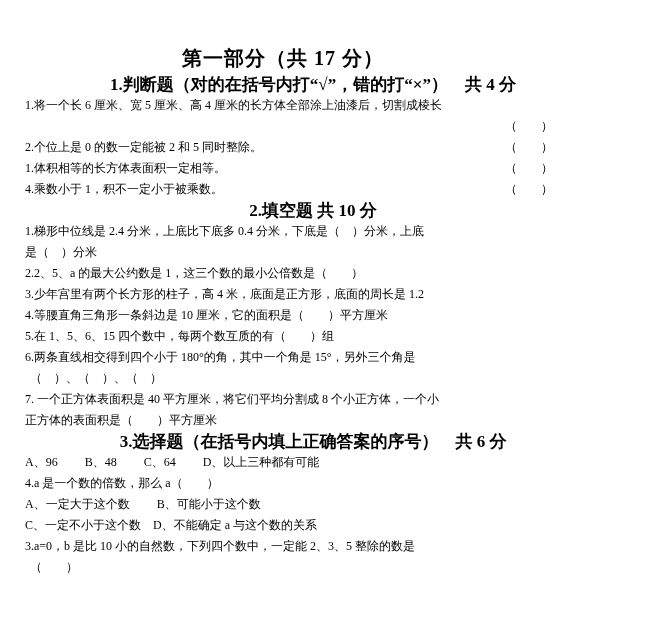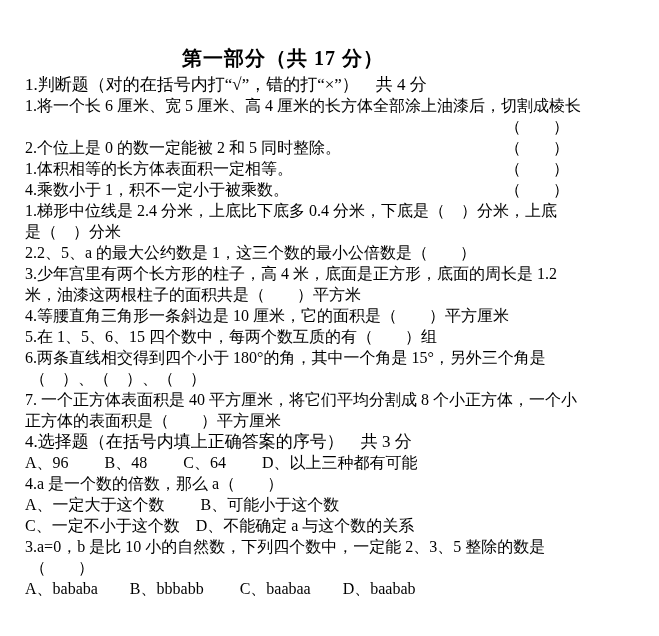--- a/index.html
+++ b/index.html
@@ -21,29 +21,30 @@
     font-size: 20px;
     font-weight: 700;
     text-align: center;
     height: 30px;
     line-height: 28px;
     padding-right: 60px;
     white-space: nowrap;
     letter-spacing: 1px;
   }
   .line {
-    font-size: 16px;
+    font-size: 12px;
     height: 21px;
     line-height: 21px;
     white-space: nowrap;
     position: relative;
   }
   .heading {
-    font-weight: 400;
+    font-weight: 700;
     font-size: 17px;
+    text-align: center;
   }
   .judge .bracket {
     position: absolute;
     left: 480px;
     top: 0;
   }
   .indent-sm { padding-left: 5px; }
 </style>
 </head>
 <body>
@@ -63,34 +64,33 @@
   </div>
   <div class="line judge">
     <span>1.体积相等的长方体表面积一定相等。</span>
     <span class="bracket">（　　）</span>
   </div>
   <div class="line judge">
     <span>4.乘数小于 1，积不一定小于被乘数。</span>
     <span class="bracket">（　　）</span>
   </div>
 
+  <div class="line heading">2.填空题 共 10 分</div>
   <div class="line">1.梯形中位线是 2.4 分米，上底比下底多 0.4 分米，下底是（　）分米，上底</div>
   <div class="line">是（　）分米</div>
   <div class="line">2.2、5、a 的最大公约数是 1，这三个数的最小公倍数是（　　）</div>
   <div class="line">3.少年宫里有两个长方形的柱子，高 4 米，底面是正方形，底面的周长是 1.2</div>
-  <div class="line">米，油漆这两根柱子的面积共是（　　）平方米</div>
   <div class="line">4.等腰直角三角形一条斜边是 10 厘米，它的面积是（　　）平方厘米</div>
   <div class="line">5.在 1、5、6、15 四个数中，每两个数互质的有（　　）组</div>
   <div class="line">6.两条直线相交得到四个小于 180°的角，其中一个角是 15°，另外三个角是</div>
   <div class="line indent-sm">（　）、（　）、（　）</div>
   <div class="line">7. 一个正方体表面积是 40 平方厘米，将它们平均分割成 8 个小正方体，一个小</div>
   <div class="line">正方体的表面积是（　　）平方厘米</div>
 
-  <div class="line heading">4.选择题（在括号内填上正确答案的序号）　共 3 分</div>
+  <div class="line heading">3.选择题（在括号内填上正确答案的序号）　共 6 分</div>
   <div class="line">A、96　　 B、48　　 C、64　　 D、以上三种都有可能</div>
   <div class="line">4.a 是一个数的倍数，那么 a（　　）</div>
   <div class="line">A、一定大于这个数　　 B、可能小于这个数</div>
   <div class="line">C、一定不小于这个数　D、不能确定 a 与这个数的关系</div>
   <div class="line">3.a=0，b 是比 10 小的自然数，下列四个数中，一定能 2、3、5 整除的数是</div>
   <div class="line indent-sm">（　　）</div>
-  <div class="line">A、bababa　　B、bbbabb　　 C、baabaa　　D、baabab</div>
 
 </div>
 
 </body></html>

